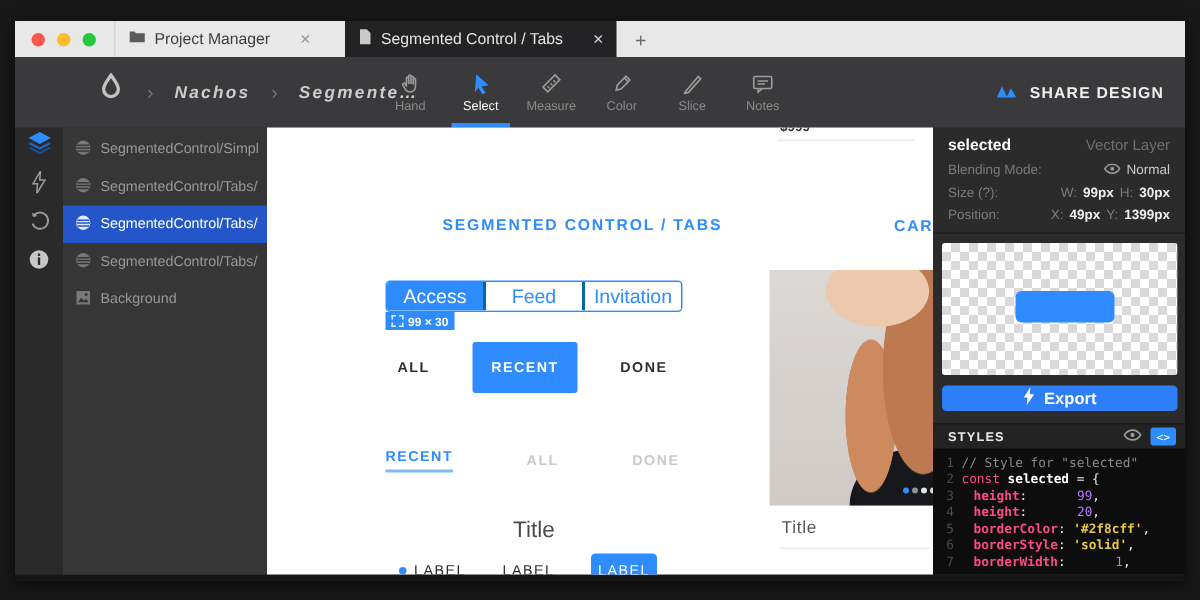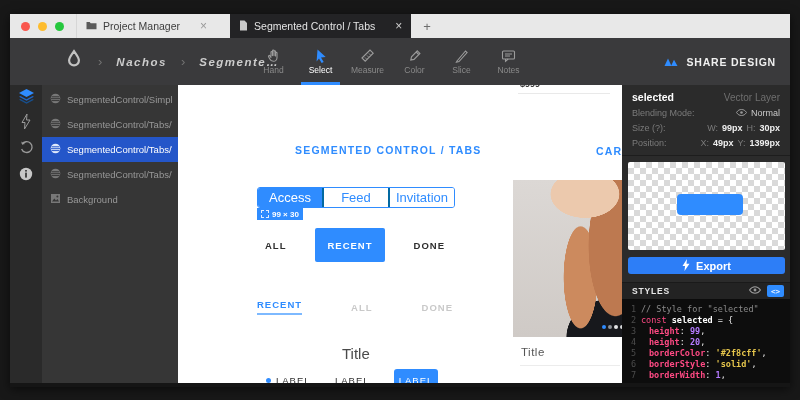--- a/index.html
+++ b/index.html
@@ -109,21 +109,21 @@
     border-bottom:1px solid #0c0c0c;display:flex;align-items:center;padding:0 6px 0 10px;}
   .styleshead .stitle{color:#e8e8e8;font-size:8.5px;font-weight:bold;letter-spacing:.8px;flex:1;}
   .codebtn{width:17px;height:12px;background:#2f8cff;border-radius:2px;color:#fff;font-size:7.5px;
     display:flex;align-items:center;justify-content:center;margin-left:6px;font-family:"DejaVu Sans Mono",monospace;}
   .code{flex:1;background:#0d0d0d;padding:4px 0 0 0;font-family:"DejaVu Sans Mono",monospace;
     font-size:8.5px;line-height:11px;overflow:hidden;}
   .cl{white-space:pre;display:flex;}
   .ln{width:14px;flex:none;text-align:right;color:#4c4c4c;margin-right:5px;}
   .ind{margin-left:8px;}
   .com{color:#8a8a8a;} .kw{color:#ff4a84;} .name{color:#fff;font-weight:bold;} .pln{color:#e8e8e8;}
-  .prop{color:#ff4a84;font-weight:bold;} .num{color:#b57bff;font-weight:bold;} .str{color:#e6c64c;font-weight:bold;}
+  .prop{color:#ff4a84;font-weight:bold;} .num{color:#b57bff;font-weight:normal;margin-left:28px;} .str{color:#e6c64c;font-weight:bold;}
 </style>
 </head>
 <body>
 
 <div class="window">
 
   <div class="tabbar">
     <div class="traffic">
       <span class="tl r"></span>
       <span class="tl y"></span>

